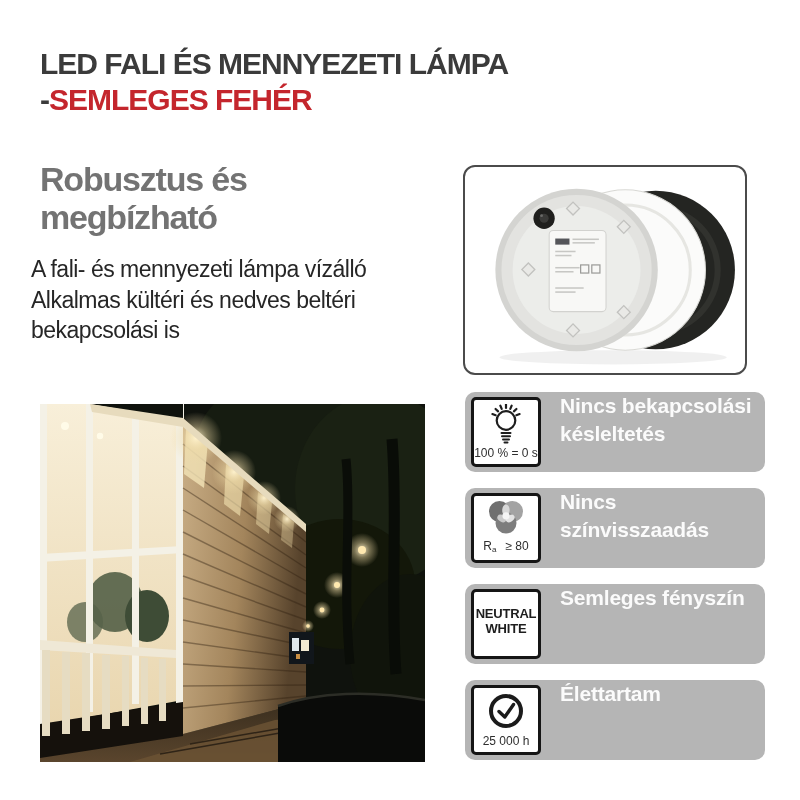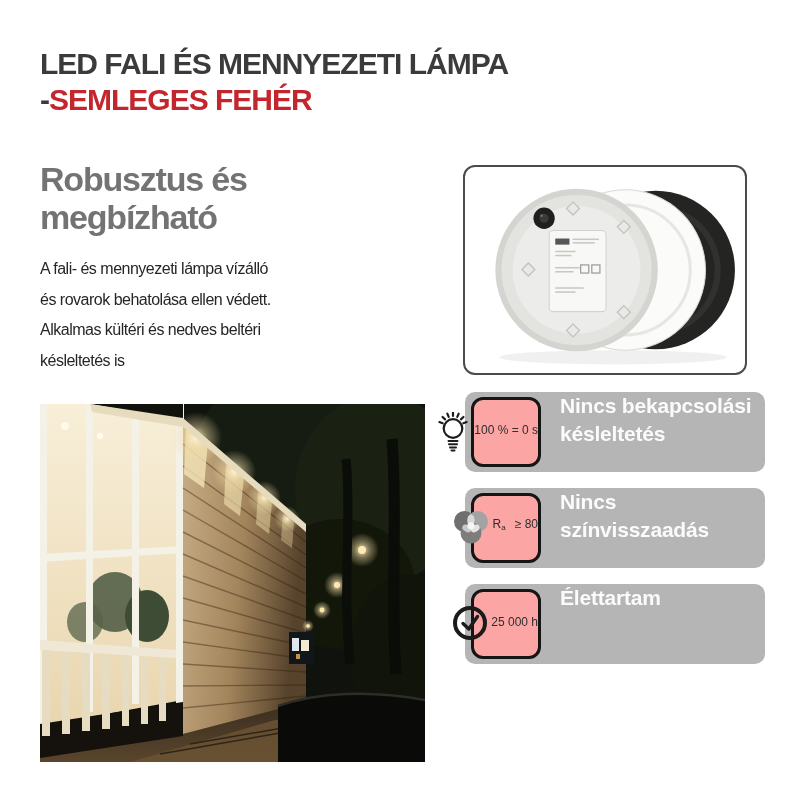--- a/index.html
+++ b/index.html
@@ -9,38 +9,38 @@
 
   
   .title-block { position:absolute; left:40px; top:46px; }
   .title-line1 { font-size:30px; font-weight:700; letter-spacing:-1px; color:#3b3b3b; line-height:36px; }
   .title-line2 { font-size:30px; font-weight:700; letter-spacing:-1px; line-height:36px; color:#3b3b3b; }
   .title-line2 .red { color:#c4262d; margin-left:0; }
 
   
   .intro-heading { position:absolute; left:40px; top:160px; font-size:34px; font-weight:700;
                    letter-spacing:-1.2px; color:#737373; line-height:38px; }
-  .intro-body { position:absolute; left:40px; top:254px; font-size:16px; letter-spacing:-0.5px;
+  .intro-body { position:absolute; left:31px; top:254px; font-size:23px; letter-spacing:-0.5px;
                 color:#262626; line-height:30.5px; }
 
   
   .product-frame { position:absolute; left:463px; top:165px; width:284px; height:210px;
                    border:2px solid #4b4b4b; border-radius:12px; background:#ffffff; padding:6px; }
   .product-frame svg { width:100%; height:100%; display:block; }
 
   
   .photo { position:absolute; left:40px; top:404px; width:385px; height:358px; overflow:hidden; }
   .photo svg { width:100%; height:100%; display:block; }
 
   
   .features { position:absolute; left:465px; top:392px; width:300px; }
   .feature { position:relative; width:300px; height:80px; background:#b5b5b5; border-radius:10px;
              margin-bottom:16px; }
-  .icon-box { position:absolute; left:6px; top:5px; width:70px; height:70px; background:#fca5a5;
-              border:3px solid #151515; border-radius:12px; display:flex; flex-direction:row;
+  .icon-box { position:absolute; left:6px; top:5px; width:70px; height:70px; background:#ffffff;
+              border:3px solid #151515; border-radius:5px; display:flex; flex-direction:column;
               align-items:center; justify-content:flex-end; }
   .icon-art { flex:1; display:flex; align-items:center; justify-content:center; width:100%; }
   .icon-caption { font-size:12px; color:#2e2e2e; line-height:13px; margin-bottom:4px; white-space:nowrap; }
   .icon-caption .sub { font-size:8px; vertical-align:-2px; }
   .icon-caption .rest { margin-left:9px; }
   .neutral-white { font-size:13px; font-weight:700; color:#1e1e1e; text-align:center;
                    line-height:15px; letter-spacing:-0.2px; margin:auto 0; padding-bottom:6px; }
   .feature-label { position:absolute; left:95px; right:10px; top:0; bottom:0; display:flex;
                    align-items:flex-start; }
   .feature-label .txt { font-size:21px; font-weight:600; letter-spacing:-0.2px; color:#fbfbfb;
@@ -55,23 +55,22 @@
     <div class="title-line1">LED FALI ÉS MENNYEZETI LÁMPA</div>
     <div class="title-line2"><span>-</span><span class="red">SEMLEGES FEHÉR</span></div>
   </div>
 
   <div class="intro-heading">
     <div>Robusztus és</div>
     <div>megbízható</div>
   </div>
   <div class="intro-body">
     <div>A fali- és mennyezeti lámpa vízálló</div>
-    <div>és rovarok behatolása ellen védett.</div>
     <div>Alkalmas kültéri és nedves beltéri</div>
-    <div>késleltetés is</div>
+    <div>bekapcsolási is</div>
   </div>
 
   <div class="product-frame">
     <svg viewBox="0 0 264 190">
       <ellipse cx="140" cy="181" rx="112" ry="7" fill="rgba(0,0,0,0.06)"></ellipse>
 
       <circle cx="182" cy="95" r="78" fill="#242522"></circle>
       <circle cx="182" cy="95" r="64" fill="#31322e"></circle>
       <circle cx="182" cy="95" r="58" fill="#242522"></circle>
 
@@ -271,20 +270,31 @@
             <circle cx="22" cy="16.8" r="3.6" fill="#f5f5f5"></circle>
           </svg>
         </div>
         <div class="icon-caption"><span>R</span><span class="sub">a</span><span class="rest">≥ 80</span></div>
       </div>
       <div class="feature-label">
         <div class="txt">Nincs színvisszaadás</div>
       </div>
     </div>
 
+    <div class="feature">
+      <div class="icon-box">
+        <div class="neutral-white">
+          <div>NEUTRAL</div>
+          <div>WHITE</div>
+        </div>
+      </div>
+      <div class="feature-label">
+        <div class="txt">Semleges fényszín</div>
+      </div>
+    </div>
 
     <div class="feature">
       <div class="icon-box">
         <div class="icon-art">
           <svg width="42" height="40" viewBox="0 0 40 40">
             <circle cx="20" cy="19" r="15" fill="none" stroke="#1b1b1b" stroke-width="4"></circle>
             <path d="M13,19.5 L18.8,25 L27.5,12.5" fill="none" stroke="#1b1b1b" stroke-width="3.4" stroke-linecap="round" stroke-linejoin="round"></path>
           </svg>
         </div>
         <div class="icon-caption">25 000 h</div>

